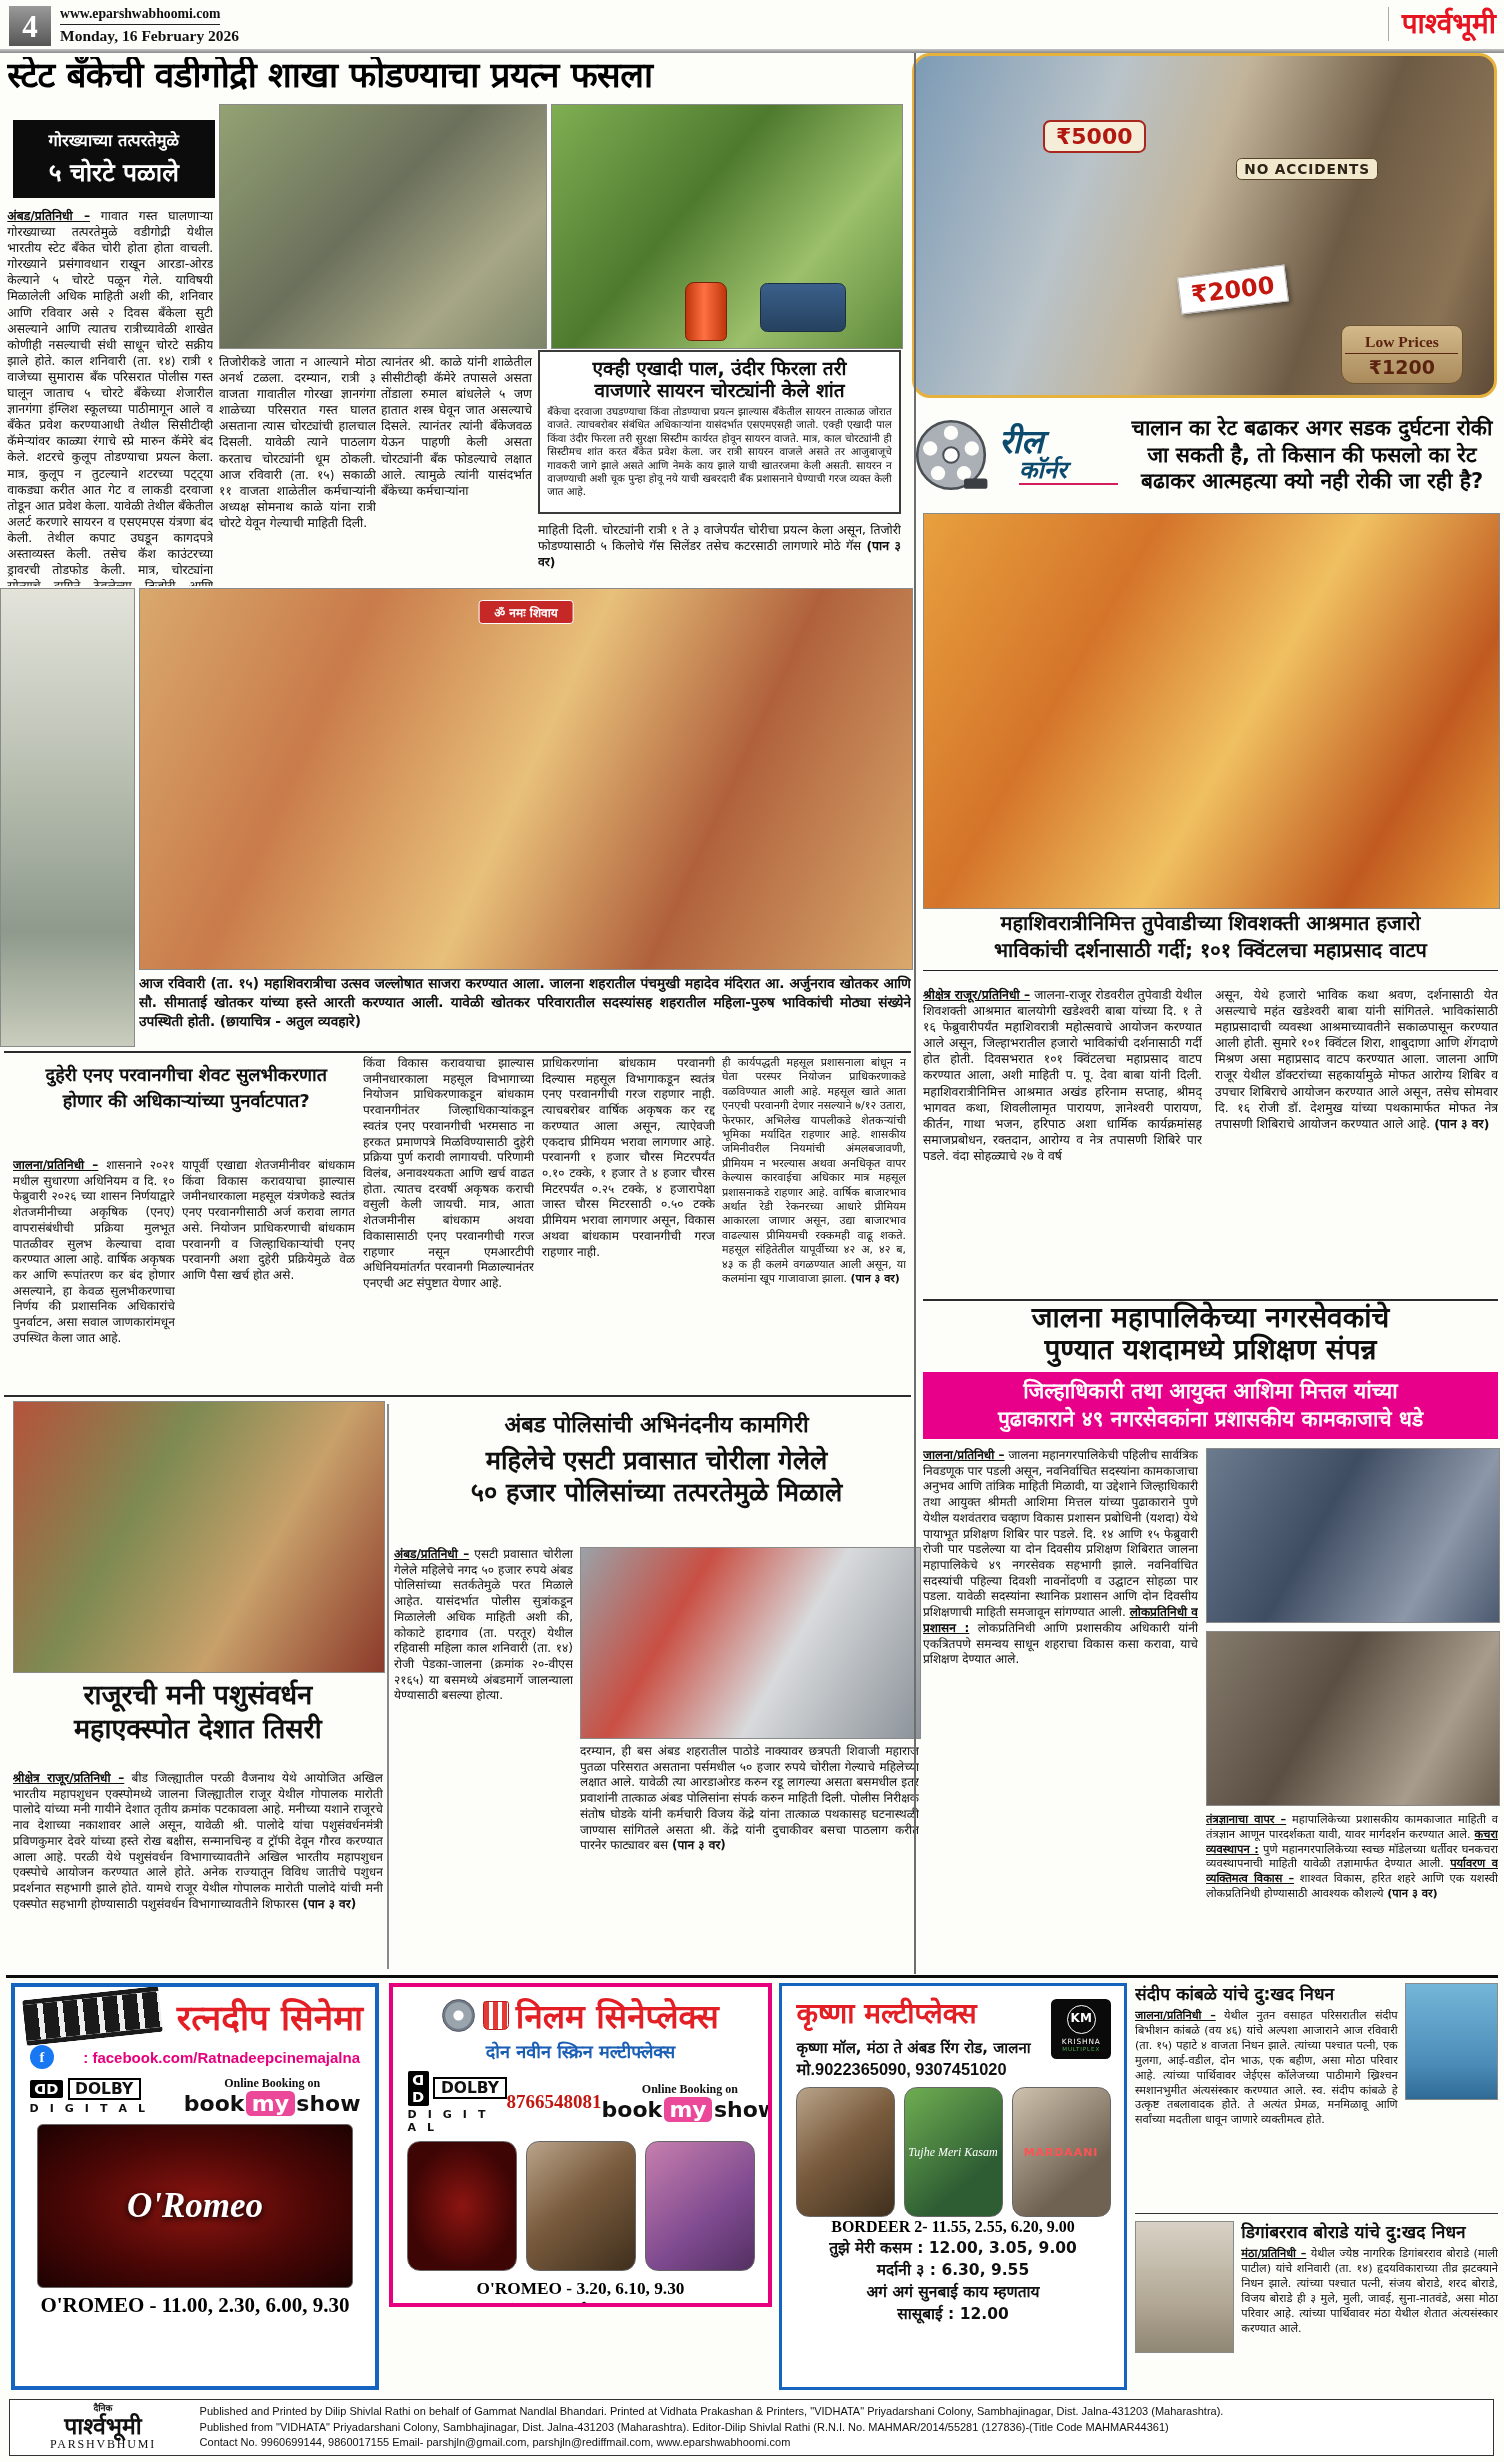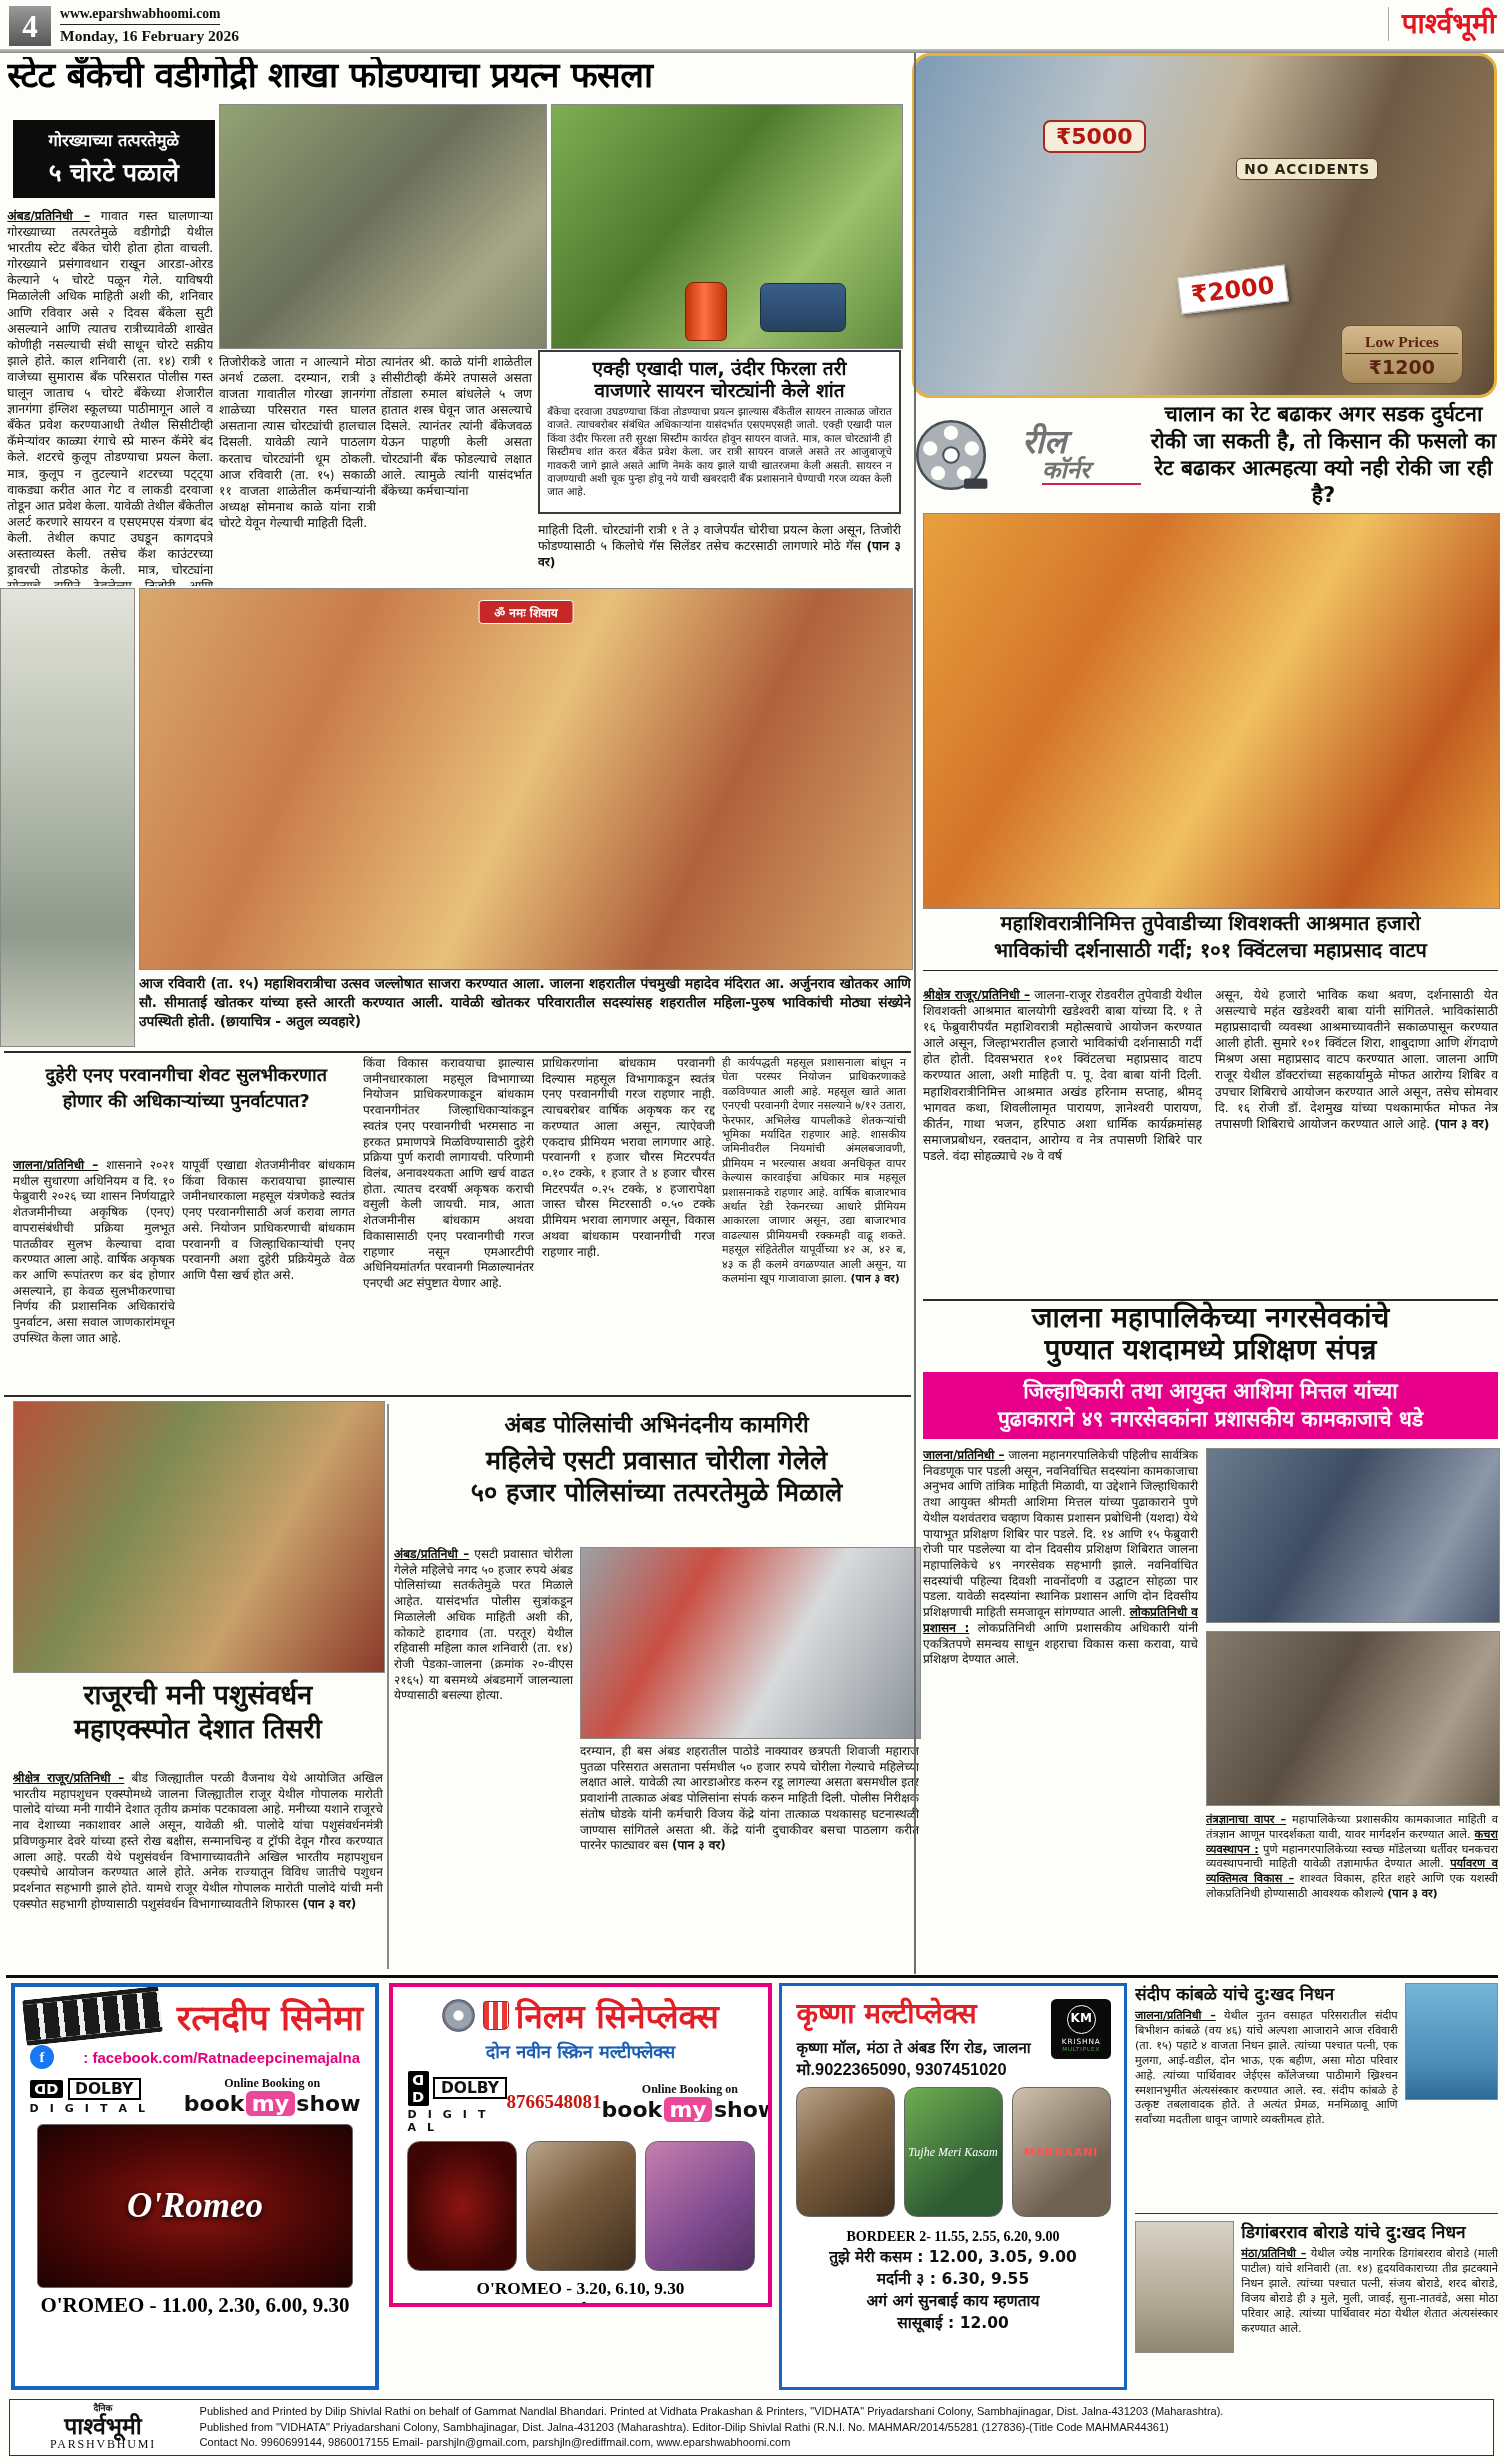--- a/index.html
+++ b/index.html
@@ -43,21 +43,21 @@
     font-size:22px;font-weight:800;padding:1.8px 11px;}
   #signnoacc{position:absolute;left:321px;top:102px;background:#f2e8cd;border:1.8px solid #554427;border-radius:5.5px;color:#2c2416;
     font-size:13.7px;font-weight:800;padding:1.8px 7.3px;letter-spacing:0.9px;}
   #sign2000{position:absolute;left:264px;top:215px;background:#fff;border:0.9px solid #bbb;color:#c2160f;font-size:24px;font-weight:800;
     padding:3.6px 11px;transform:rotate(-7deg);box-shadow:1.8px 2.7px 5.5px rgba(0,0,0,.45);}
   #sack{position:absolute;right:31px;bottom:11px;width:113px;background:linear-gradient(180deg,#d3b98b,#a98a5b);border:0.9px solid #6d5331;
     border-radius:9px 9px 12.8px 12.8px;text-align:center;padding:7.3px 3.6px 5.5px;}
   .sack1{font-family:"Liberation Serif",serif;font-weight:700;color:#5a2310;font-size:15.5px;}
   .sack2{font-size:19px;font-weight:800;color:#5a2310;border-top:1.8px solid #5a2310;margin-top:1.8px;padding-top:1.8px;}
   #reel-strip{left:912px;top:401px;width:585px;height:108px;display:flex;align-items:center;gap:9px;}
-  #reel-title{width:119px;color:#737373;font-style:italic;font-weight:800;line-height:1;margin-left:23px;}
+  #reel-title{width:119px;color:#0c4a6e;font-style:italic;font-weight:800;line-height:1;}
   #reel-title .rt1{font-size:33px;display:block;}
   #reel-title .rt2{font-size:24px;display:block;margin-left:20px;border-bottom:2.7px solid #d41e5c;padding-bottom:1.8px;}
   #reel-text{flex:1;font-size:21px;font-weight:800;text-align:center;line-height:1.28;color:#0b0b0b;}
 
   
   #photo-deity{left:0;top:588px;width:133px;height:457px;background:linear-gradient(180deg,#e3e3da 0%,#b9c0b2 40%,#8f9a8c 75%,#c9cdbd 100%);}
   #photo-crowd{left:139px;top:588px;width:772px;height:380px;background:linear-gradient(115deg,#d9a86c 0%,#c97b4a 25%,#e8c07a 50%,#b0613c 72%,#d9a86c 100%);}
   #arch{position:absolute;left:50%;top:11px;transform:translateX(-50%);background:#c62828;color:#fff;font-size:12px;font-weight:700;
     padding:2.7px 14.6px;border-radius:3.6px;border:1.8px solid #fff;}
   #crowd-caption{left:139px;top:974px;width:772px;height:71px;font-size:13.7px;font-weight:600;line-height:1.38;text-align:justify;overflow:hidden;}
@@ -411,21 +411,21 @@
     <div class="kr-phone" style="text-align:left;padding-left:5.5px;">मो.9022365090, 9307451020</div>
     <div class="poster-row">
       <div class="poster p-xs p-war"></div>
       <div class="poster p-xs p-green">
         <span class="p-title-script">Tujhe Meri Kasam</span>
       </div>
       <div class="poster p-xs p-tan">
         <span class="p-title-bold">MARDAANI</span>
       </div>
     </div>
-    <div class="times" style="font-size:14px;margin-top:12px;">BORDEER 2- 11.55, 2.55, 6.20, 9.00</div>
+    <div class="times" style="font-size:16px;margin-top:1px;">BORDEER 2- 11.55, 2.55, 6.20, 9.00</div>
     <div style="font-weight:800;text-align:center;font-size:15.5px;">तुझे मेरी कसम : 12.00, 3.05, 9.00</div>
     <div style="font-weight:800;text-align:center;font-size:15.5px;">मर्दानी ३ : 6.30, 9.55</div>
     <div style="font-weight:800;text-align:center;font-size:15.5px;">अगं अगं सुनबाई काय म्हणताय</div>
     <div style="font-weight:800;text-align:center;font-size:15.5px;">सासूबाई : 12.00</div>
   </div>
 
   <div class="abs" id="obits">
     <div class="obit" id="obit1">
       <div class="photo obit-photo-r"></div>
       <div class="obit-h">संदीप कांबळे यांचे दु:खद निधन</div>

